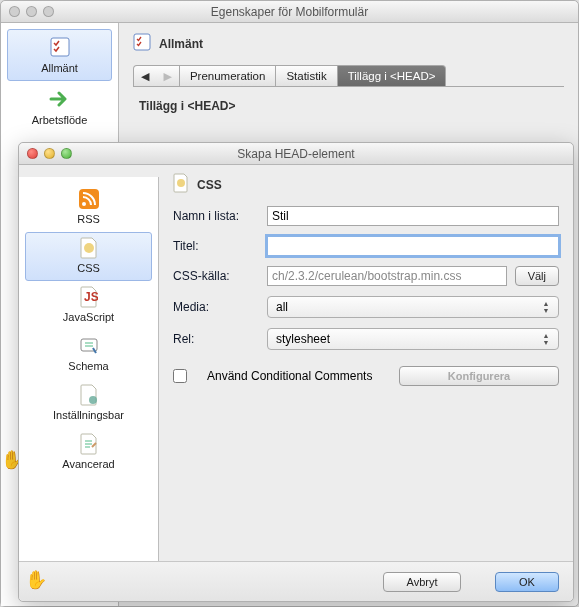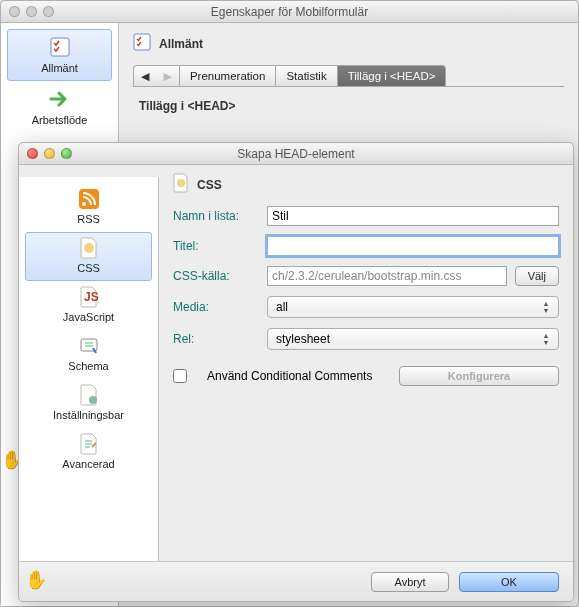--- a/index.html
+++ b/index.html
@@ -40,32 +40,32 @@
   #w2 { left: 18px; top: 142px; width: 556px; height: 460px; }
   #w2 .body { display: flex; height: calc(100% - 22px - 40px); }
   .sidebar2 { width: 140px; background: #fff; border-right: 1px solid #bdbdbd; padding: 6px; margin-top: 12px; }
   .sb2-item { display: flex; flex-direction: column; align-items: center; padding: 4px 2px 6px; border-radius: 3px; border: 1px solid transparent; cursor: default; }
   .sb2-item.sel { background: linear-gradient(#eaf2fd,#cfe0fb); border: 1px solid #9bb7e6; }
   .sb2-item .lbl { margin-top: 3px; font-size: 11px; color: #222; }
 
   .main2 { flex: 1; padding: 8px 14px 4px; background: #ededed; }
   .form-head { display: flex; align-items: center; gap: 8px; font-size: 15px; font-weight: bold; color: #333; margin-bottom: 10px; }
   .form-row { display: flex; align-items: center; margin-bottom: 10px; gap: 8px; }
-  .form-row label { width: 86px; text-align: left; color: #0f766e; font-size: 12px; }
+  .form-row label { width: 86px; text-align: left; color: #0f172a; font-size: 12px; }
   .form-row input[type=text] { flex: 1; height: 20px; padding: 2px 4px; border: 1px solid #a6a6a6; background: #fff; font-size: 12px; }
   .form-row input[type=text].focus { outline: 3px solid #8ab4e8; outline-offset: -1px; }
   .macbtn { height: 20px; padding: 0 12px; border: 1px solid #9c9c9c; border-radius: 4px; background: linear-gradient(#fefefe,#e3e3e3); font-size: 11px; color: #222; cursor: default; }
   .macbtn:disabled { color: #aaa; font-weight: bold; }
   .select { flex: 1; height: 22px; border: 1px solid #aeaeae; border-radius: 4px; background: linear-gradient(#fdfdfd,#ececec); display: flex; align-items: center; padding: 9px 8px; position: relative; font-size: 12px; }
   .select .arrows { position: absolute; right: 4px; top: 0; bottom: 0; width: 16px; display: flex; flex-direction: column; align-items: center; justify-content: center; color: #555; font-size: 7px; line-height: 7px; }
   .checkbox-row { display: flex; align-items: center; gap: 20px; margin-top: 16px; }
   .checkbox-row input { width: 14px; height: 14px; }
 
   .footer { position: absolute; bottom: 0; left: 0; right: 0; height: 40px; border-top: 1px solid #c7c7c7; background: linear-gradient(#f2f2f2,#e4e4e4); display: flex; align-items: center; justify-content: flex-end; gap: 10px; padding: 0 14px; border-radius: 0 0 5px 5px; }
-  .footer .macbtn.primary { background: linear-gradient(#cfe6ff,#8fbef6); border-color: #5a88c2; width: 100px; }
+  .footer .macbtn.primary { background: linear-gradient(#cfe6ff,#8fbef6); border-color: #5a88c2; width: 64px; margin-left: 24px; }
   .footer .macbtn { width: 78px; }
   .hand-icon { position: absolute; left: 6px; bottom: 10px; font-size: 18px; color: #555; }
 
   
   .bg-hand { position: absolute; left: 0; top: 448px; font-size: 18px; color: #555; }
 </style>
 </head>
 <body>
 
 <div id="w1" class="window">

